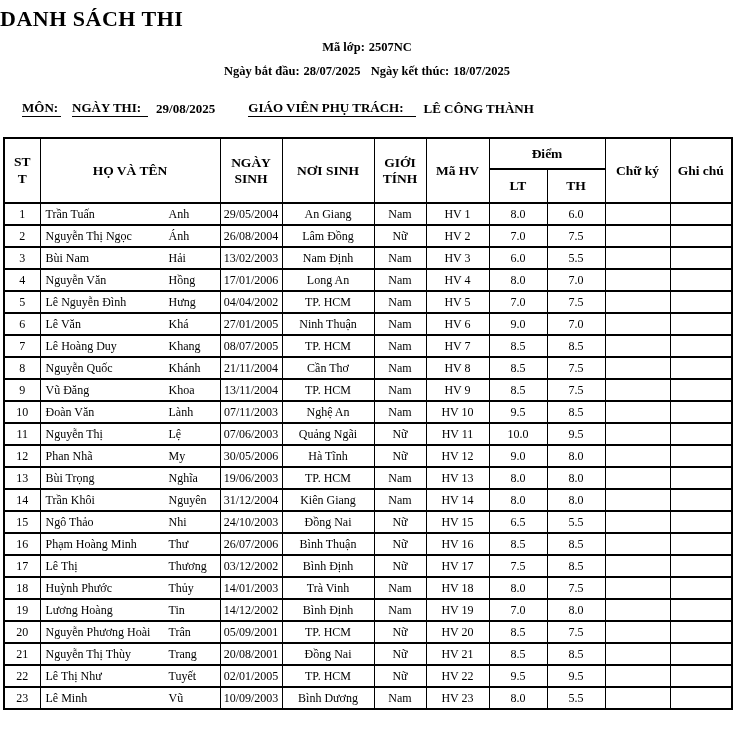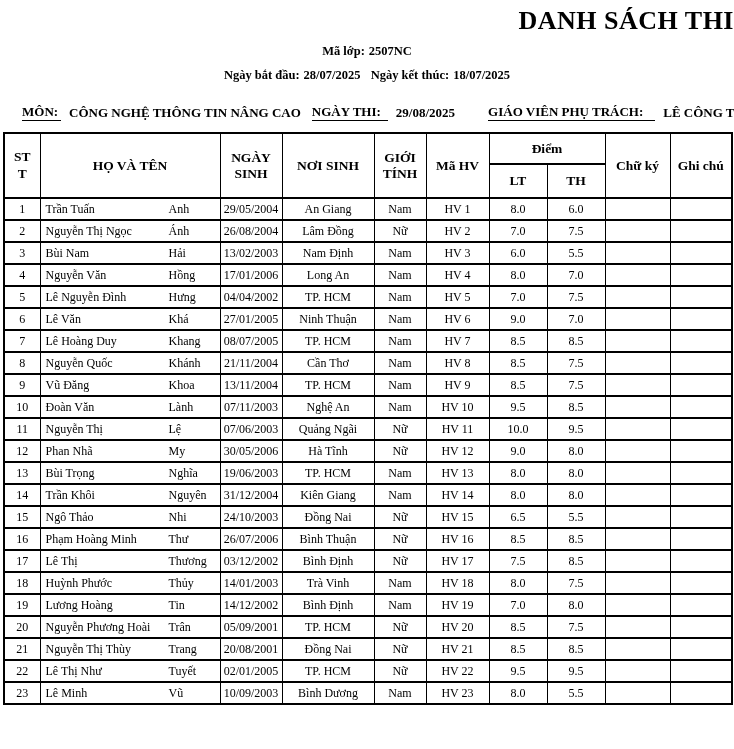--- a/index.html
+++ b/index.html
@@ -3,21 +3,21 @@
 <meta charset="utf-8">
 <style>
   html,body{margin:0;padding:0;}
   body{
     width:734px;height:749px;background:#ffffff;color:#000;
     font-family:"Liberation Serif","DejaVu Serif",serif;
     overflow:hidden;
   }
   .doc{padding-top:6px;}
   .title{
-    text-align:right;font-size:26px;font-weight:bold;letter-spacing:.5px;
+    text-align:left;font-size:22px;font-weight:bold;letter-spacing:.5px;
   }
   .center-line{
     text-align:center;font-weight:bold;font-size:12.5px;
   }
   .class-line{margin-top:8px;}
   .dates-line{margin-top:9px;}
   .pair{white-space:nowrap;}
   .pair + .pair{margin-left:7px;}
   .lbl{margin-right:4px;}
   .subject-line{
@@ -27,21 +27,21 @@
   .u{border-bottom:1.5px solid #000;}
   .subject-line .val{margin-left:8px;}
   .gap-md{margin-left:11px;}
   .gap-lg{margin-left:33px;}
   .pad-r-sm{padding-right:3px;}
   .pad-r-md{padding-right:7px;}
   .pad-r-lg{padding-right:12px;}
 
   table{
     border-collapse:collapse;table-layout:fixed;
-    width:728px;margin:11px 0 0 3px;
+    width:728px;margin:20px 0 0 3px;
     border:2px solid #000;
   }
   th,td{
     border-left:1px solid #000;border-right:1px solid #000;
     border-top:2px solid #000;border-bottom:2px solid #000;
     padding:0;overflow:hidden;
   }
   thead th{
     font-size:13.5px;font-weight:bold;text-align:center;vertical-align:middle;
     line-height:1.18;
@@ -77,21 +77,20 @@
     <span class="pair">
       <span class="lbl">Ngày bắt đầu:</span><span>28/07/2025</span>
     </span>
     <span class="pair">
       <span class="lbl">Ngày kết thúc:</span><span>18/07/2025</span>
     </span>
   </div>
 
   <div class="subject-line">
     <span class="u pad-r-sm">MÔN:</span>
-    <span class="val">CÔNG NGHỆ THÔNG TIN NÂNG CAO</span>
     <span class="u pad-r-md gap-md">NGÀY THI:</span>
     <span class="val">29/08/2025</span>
     <span class="u pad-r-lg gap-lg">GIÁO VIÊN PHỤ TRÁCH:</span>
     <span class="val">LÊ CÔNG THÀNH</span>
   </div>
 
   <table>
     <colgroup>
       <col style="width:36px">
         <col style="width:180px">

